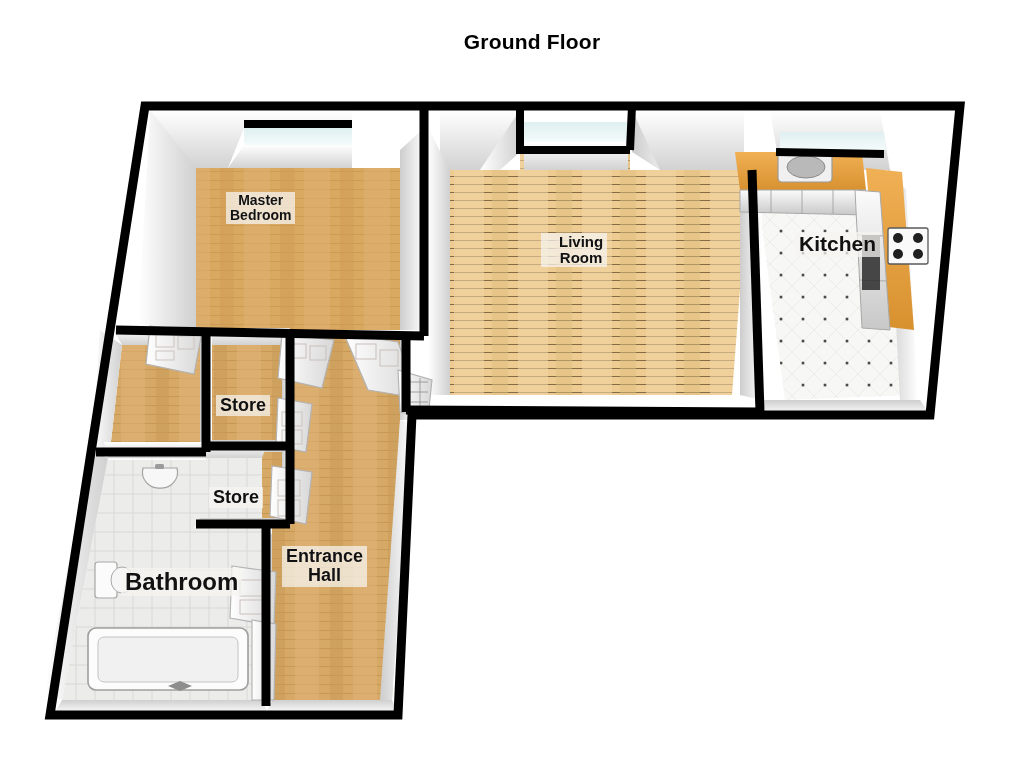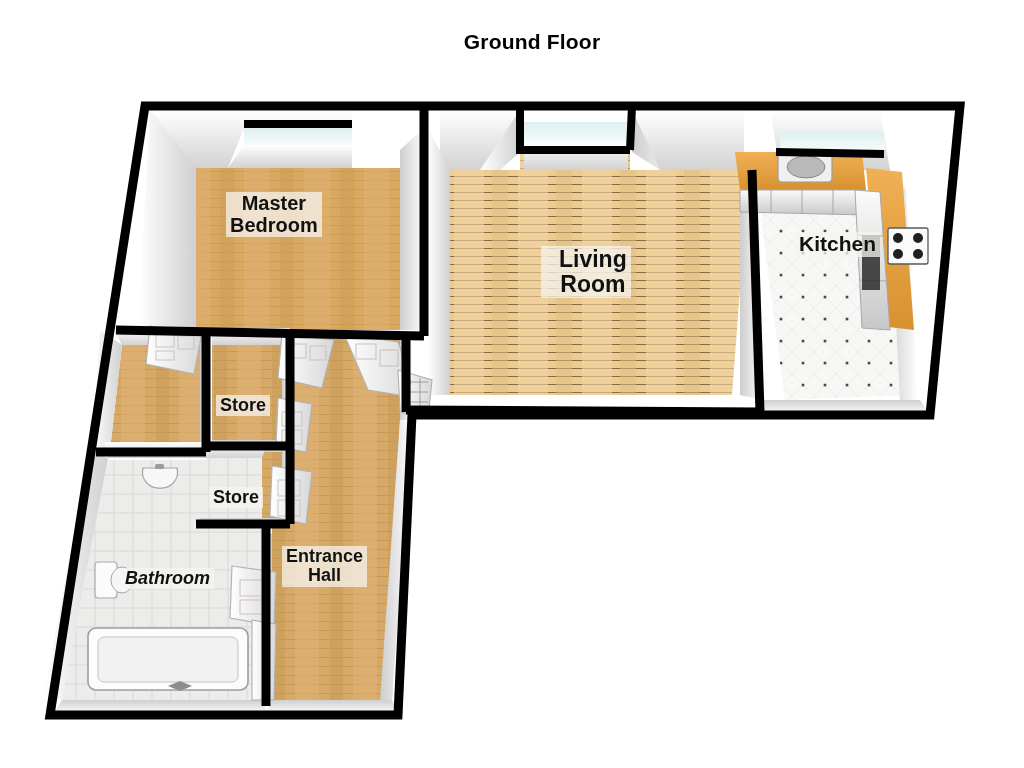--- a/index.html
+++ b/index.html
@@ -43,27 +43,27 @@
     position: absolute;
     font-weight: bold;
     color: #111111;
     text-align: center;
     line-height: 1.08;
     background: rgba(245,244,240,0.74);
     padding: 1px 4px;
     white-space: pre-line;
     text-shadow: 0 0 1px rgba(255,255,255,0.5);
   }
-  .lbl-master   { left: 226px; top: 192px; font-size: 20px; }
-  .lbl-living   { left: 541px; top: 246px; font-size: 23px; padding-left: 18px; }
+  .lbl-master   { left: 226px; top: 192px; font-size: 14px; }
+  .lbl-living   { left: 541px; top: 233px; font-size: 15px; padding-left: 18px; }
   .lbl-kitchen  { left: 795px; top: 232px; font-size: 21px; }
   .lbl-wardrobe { left: 110px; top: 394px; font-size: 18px; }
   .lbl-store1   { left: 216px; top: 395px; font-size: 18px; }
   .lbl-store2   { left: 209px; top: 487px; font-size: 18px; }
-  .lbl-bathroom { left: 121px; top: 568px; font-size: 18px; font-style: italic; }
+  .lbl-bathroom { left: 121px; top: 568px; font-size: 24px; }
   .lbl-entrance { left: 282px; top: 546px; font-size: 18px; }
 </style>
 </head>
 <body>
 
 <div id="plan-root">
 
   <div id="floorplan-title">Ground Floor</div>
 
   <svg id="plan-svg" viewBox="0 0 1024 768" xmlns="http://www.w3.org/2000/svg">

